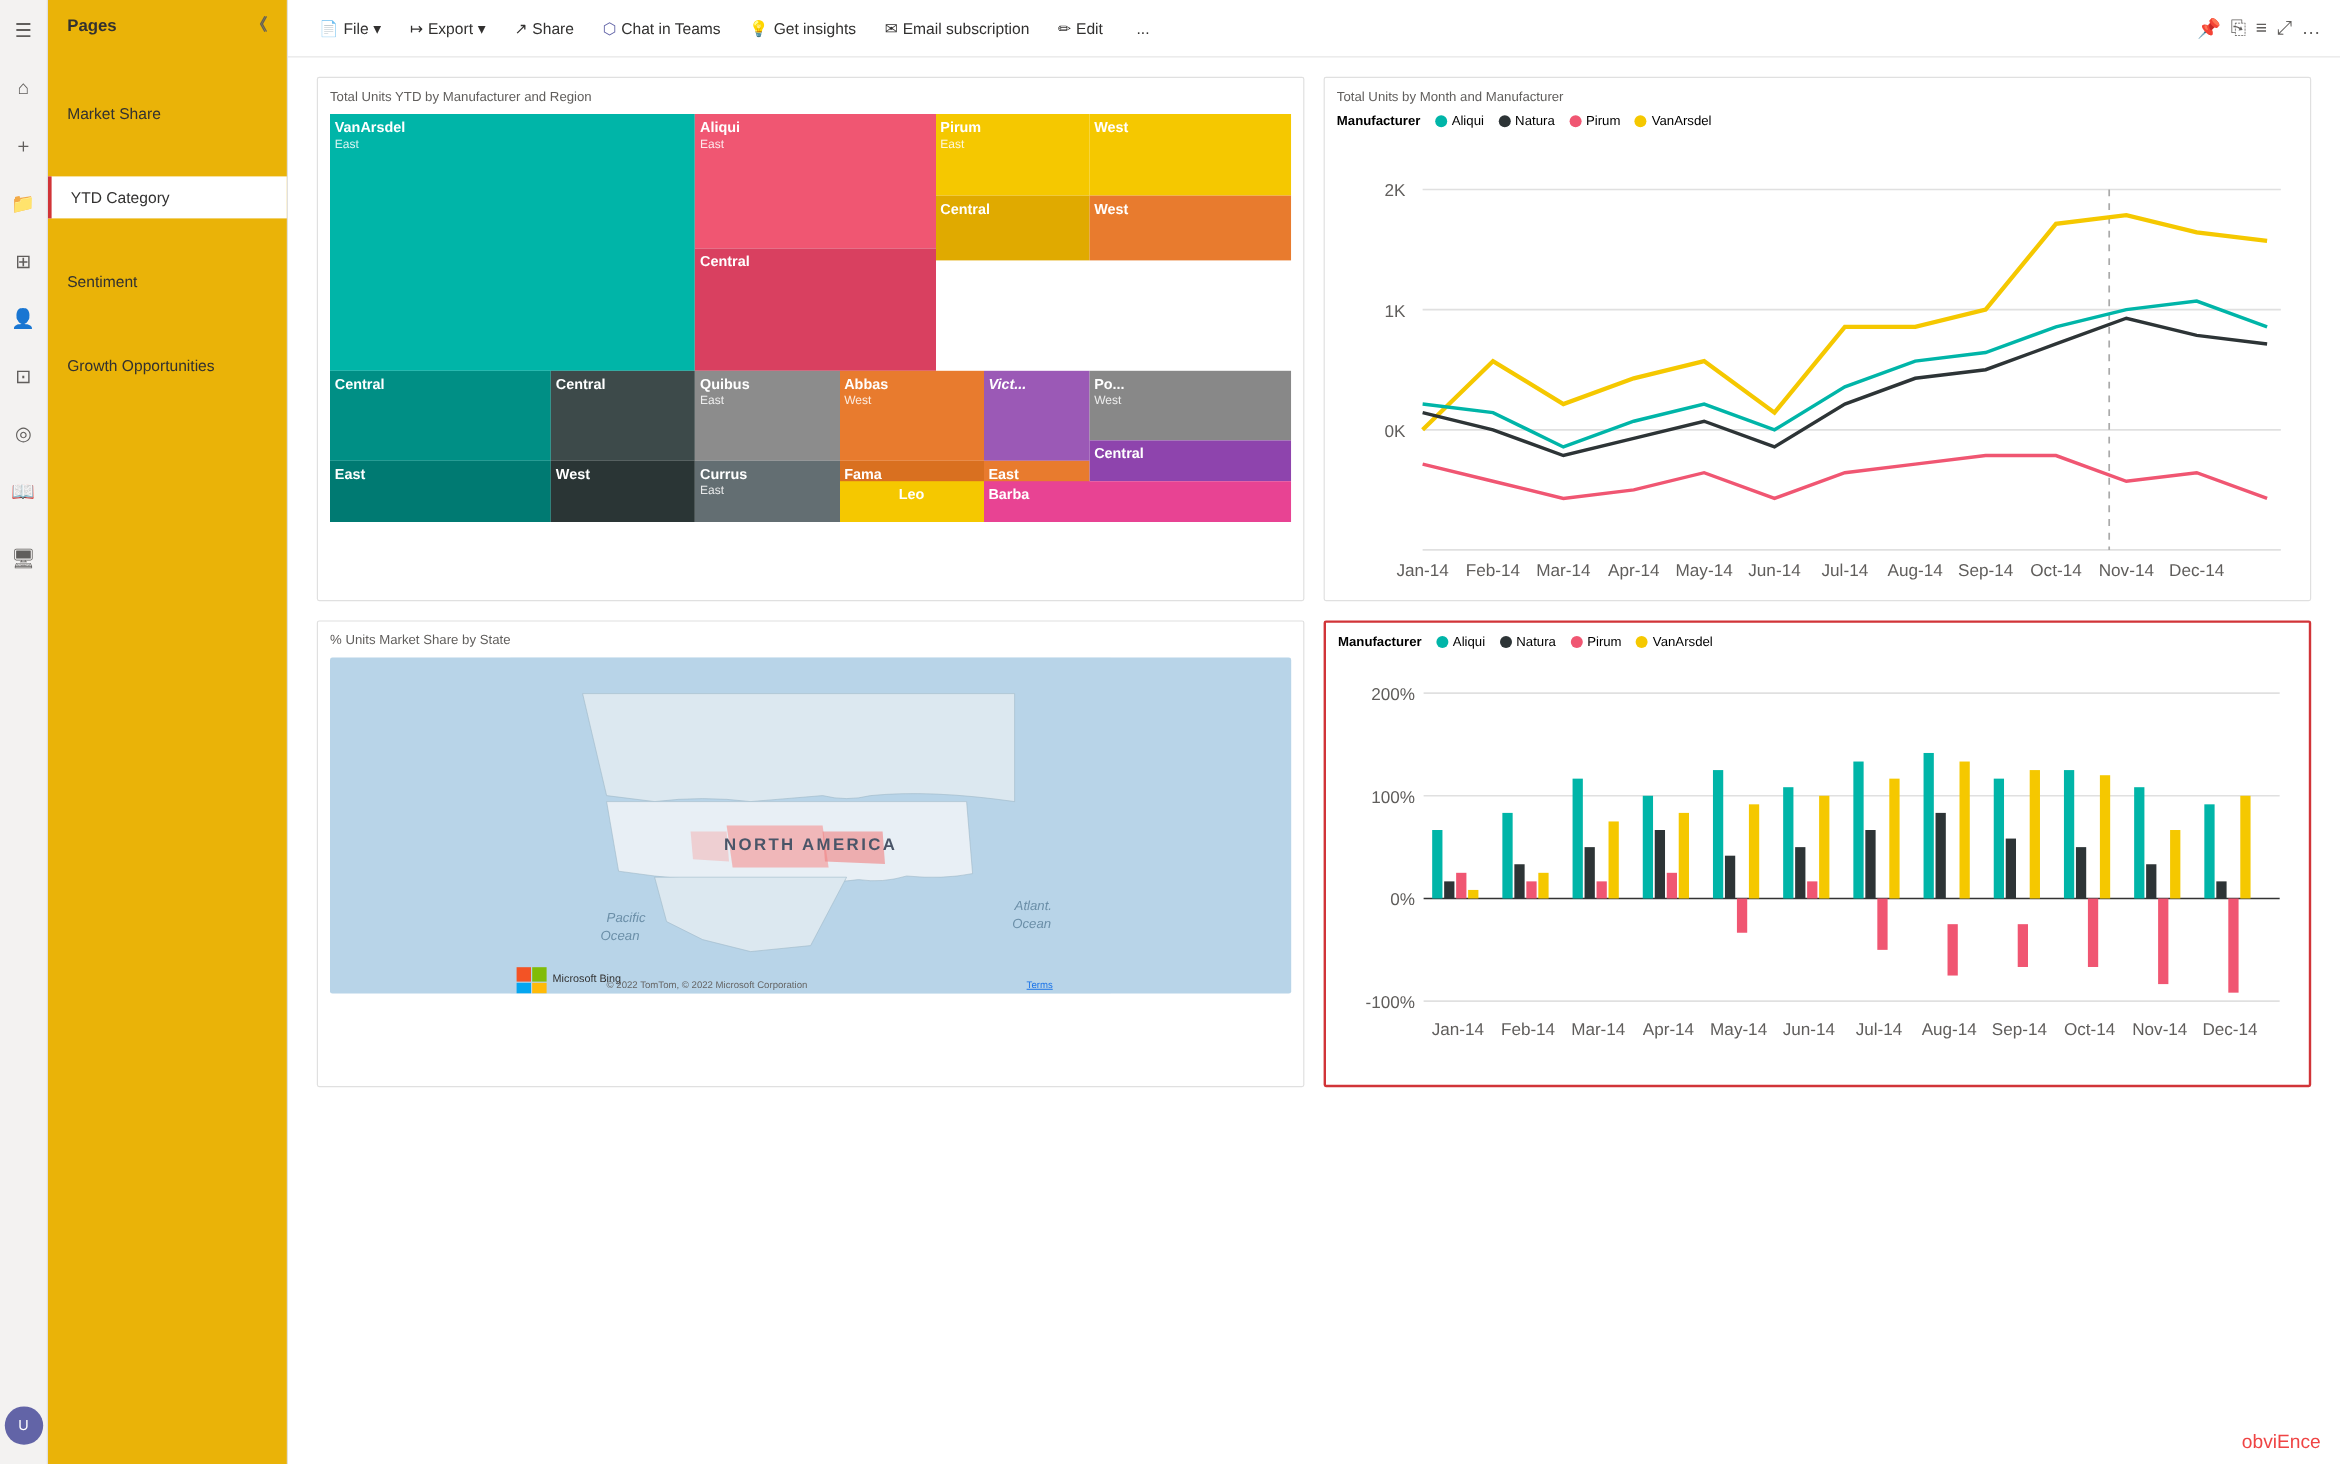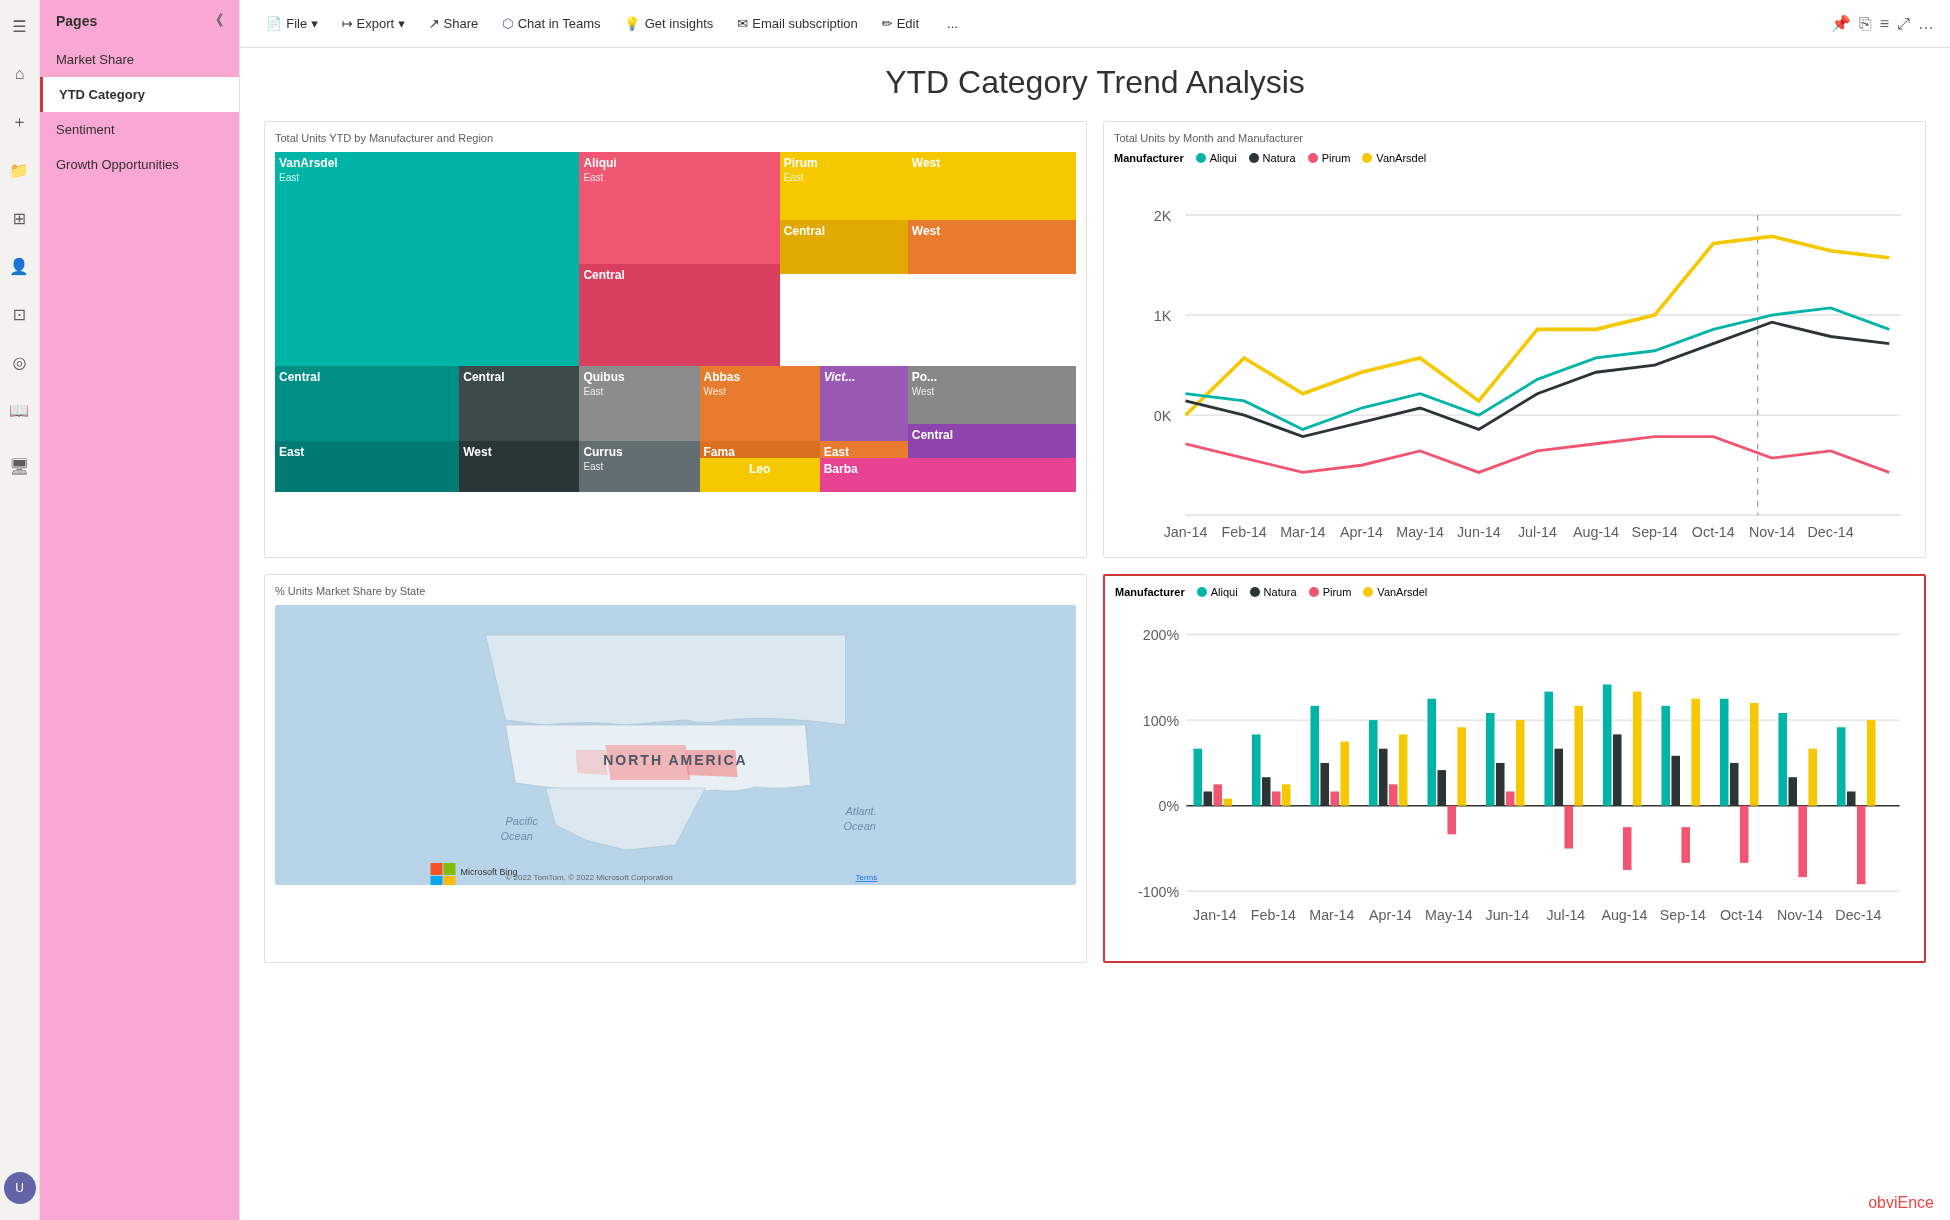--- a/index.html
+++ b/index.html
@@ -4,25 +4,25 @@
   <style>
     * { box-sizing: border-box; margin: 0; padding: 0; }
     body { font-family: 'Segoe UI', Arial, sans-serif; background: #fff; display: flex; height: 100vh; overflow: hidden; font-size: 13px; }
 
     
     .icon-sidebar { width: 40px; display: flex; flex-direction: column; align-items: center; background: #f3f2f1; border-right: 1px solid #e0e0e0; padding: 8px 0; gap: 12px; }
     .icon-sidebar .icon-btn { width: 36px; height: 36px; display: flex; align-items: center; justify-content: center; border-radius: 4px; cursor: pointer; color: #605e5c; font-size: 16px; }
     .avatar { width: 32px; height: 32px; border-radius: 50%; background: #6264a7; color: white; display: flex; align-items: center; justify-content: center; font-size: 12px; margin-top: auto; margin-bottom: 8px; cursor: pointer; }
 
     
-    .pages-panel { width: 200px; background: #f9a8d4; border-right: 1px solid #e0e0e0; display: flex; flex-direction: column; }
+    .pages-panel { width: 200px; background: #eab308; border-right: 1px solid #e0e0e0; display: flex; flex-direction: column; gap: 35px; }
     .pages-header { display: flex; align-items: center; justify-content: space-between; padding: 12px 16px; font-weight: 600; font-size: 14px; color: #323130; }
     .pages-header .collapse-btn { cursor: pointer; color: #605e5c; font-size: 14px; }
     .page-item { padding: 10px 16px; cursor: pointer; color: #323130; font-size: 13px; }
-    .page-item.active { background: #fff; border-left: 3px solid #d13438; font-weight: 700; }
+    .page-item.active { background: #fff; border-left: 3px solid #d13438; font-weight: 400; }
 
     
     .main { flex: 1; display: flex; flex-direction: column; overflow: hidden; }
 
     
     .toolbar { display: flex; align-items: center; padding: 4px 16px; border-bottom: 1px solid #e0e0e0; gap: 4px; min-height: 48px; background: #fff; }
     .toolbar-btn { display: flex; align-items: center; gap: 4px; padding: 6px 10px; cursor: pointer; border-radius: 4px; color: #323130; font-size: 13px; white-space: nowrap; }
     .toolbar-more { margin-left: 4px; }
 
     
@@ -129,21 +129,20 @@
     <div style="margin-left:auto; display:flex; gap:8px; align-items:center;">
       <span style="cursor:pointer; color:#605e5c; font-size:16px;">📌</span>
       <span style="cursor:pointer; color:#605e5c; font-size:16px;">⎘</span>
       <span style="cursor:pointer; color:#605e5c; font-size:16px;">≡</span>
       <span style="cursor:pointer; color:#605e5c; font-size:16px;">⤢</span>
       <span style="cursor:pointer; color:#605e5c; font-size:16px;">…</span>
     </div>
   </div>
 
   <div class="dashboard">
-    <h1 class="dashboard-title">YTD Category Trend Analysis</h1>
 
     <div class="charts-grid">
 
       <div class="chart-container">
         <div class="chart-title">Total Units YTD by Manufacturer and Region</div>
         <div class="treemap">
 
           <div class="treemap-cell" style="left:0%;top:0%;width:38%;height:63%;background:#00b5a8;">
             <span class="treemap-label">VanArsdel</span>
             <span class="treemap-sub">East</span>

